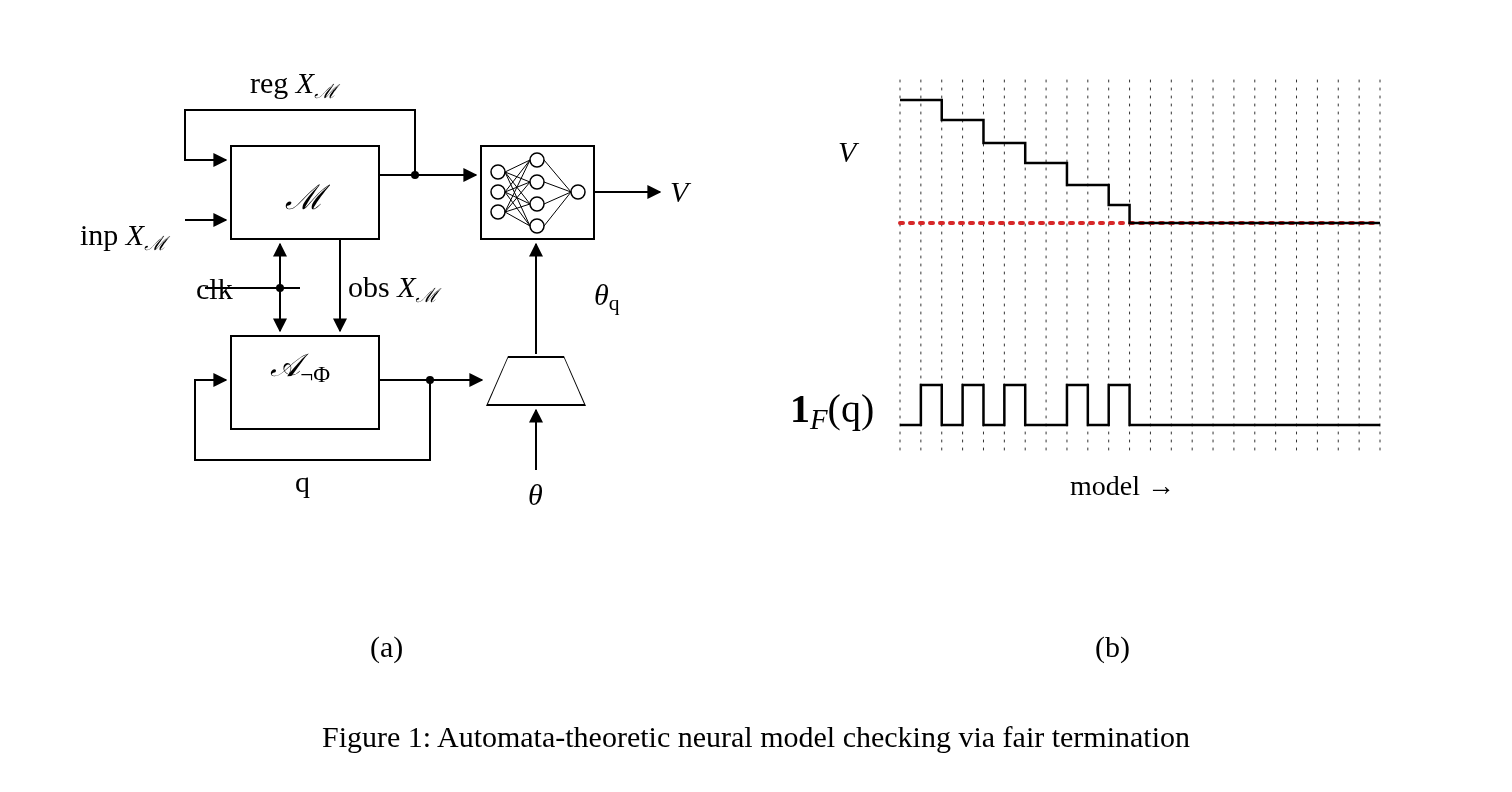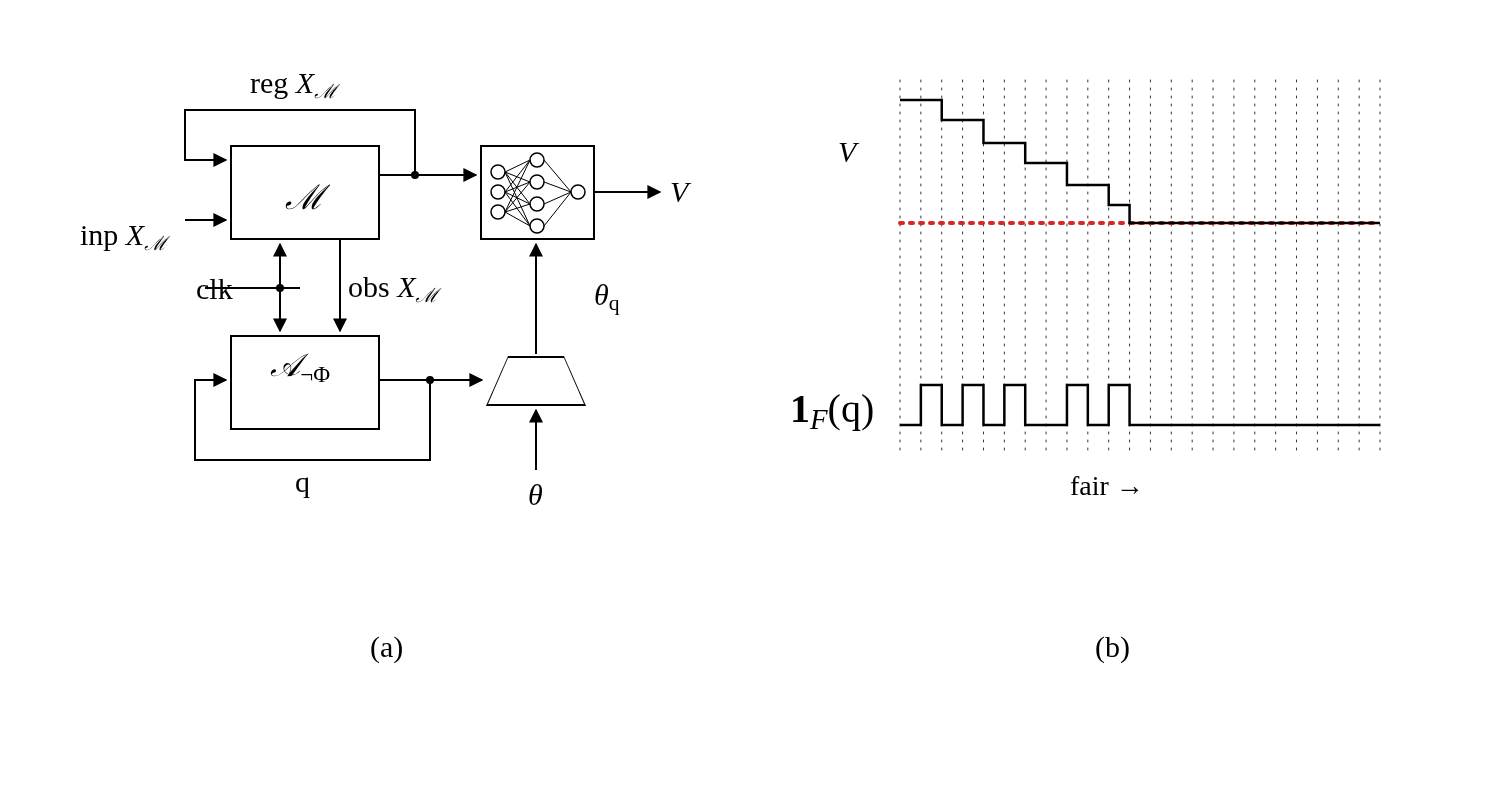--- a/index.html
+++ b/index.html
@@ -234,19 +234,20 @@
         <path d="M 80 25 L 100.86956521739131 25 L 100.86956521739131 25 L 121.73913043478261 25 L 121.73913043478261 45 L 142.6086956521739 45 L 142.6086956521739 45 L 163.47826086956522 45 L 163.47826086956522 68 L 184.34782608695653 68 L 184.34782608695653 68 L 205.2173913043478 68 L 205.2173913043478 88 L 226.08695652173913 88 L 226.08695652173913 88 L 246.95652173913044 88 L 246.95652173913044 110 L 267.82608695652175 110 L 267.82608695652175 110 L 288.69565217391306 110 L 288.69565217391306 130 L 309.5652173913044 130 L 309.5652173913044 148 L 330.4347826086956 148 L 330.4347826086956 148 L 351.30434782608694 148 L 351.30434782608694 148 L 372.17391304347825 148 L 372.17391304347825 148 L 393.04347826086956 148 L 393.04347826086956 148 L 413.9130434782609 148 L 413.9130434782609 148 L 434.7826086956522 148 L 434.7826086956522 148 L 455.6521739130435 148 L 455.6521739130435 148 L 476.5217391304348 148 L 476.5217391304348 148 L 497.3913043478261 148 L 497.3913043478261 148 L 518.2608695652174 148 L 518.2608695652174 148 L 539.1304347826087 148 L 539.1304347826087 148 L 560 148 L 560 148 L 560 148" stroke="#000" stroke-width="2.5" fill="none" stroke-linejoin="miter"></path>
         <path d="M 80 350 L 100.86956521739131 350 L 100.86956521739131 310 L 121.73913043478261 310 L 121.73913043478261 350 L 142.6086956521739 350 L 142.6086956521739 310 L 163.47826086956522 310 L 163.47826086956522 350 L 184.34782608695653 350 L 184.34782608695653 310 L 205.2173913043478 310 L 205.2173913043478 350 L 246.95652173913044 350 L 246.95652173913044 310 L 267.82608695652175 310 L 267.82608695652175 350 L 288.69565217391306 350 L 288.69565217391306 310 L 309.5652173913044 310 L 309.5652173913044 350 L 560 350" stroke="#000" stroke-width="2.5" fill="none" stroke-linejoin="miter"></path>
       </svg>
 
     <span class="lbl" style="left:18px; top:60px; font-style:italic; font-size:30px;">V</span>
 
     <span class="lbl" style="left:-30px; top:310px; font-size:40px;">
       <span class="bold1">1</span><span class="plainsub" style="font-style:italic">F</span><span>(q)</span>
     </span>
 
-    <span class="lbl" style="left:250px; top:395px; font-size:28px;">fair →</span>
+    <span class="lbl" style="left:250px; top:395px; font-size:28px;">model →</span>
   </div>
 
   <div class="sublabel" style="left:370px; top:630px;">(a)</div>
   <div class="sublabel" style="left:1095px; top:630px;">(b)</div>
 
+  <div class="caption">Figure 1: Automata-theoretic neural model checking via fair termination</div>
 </div>
 
 </body></html>

